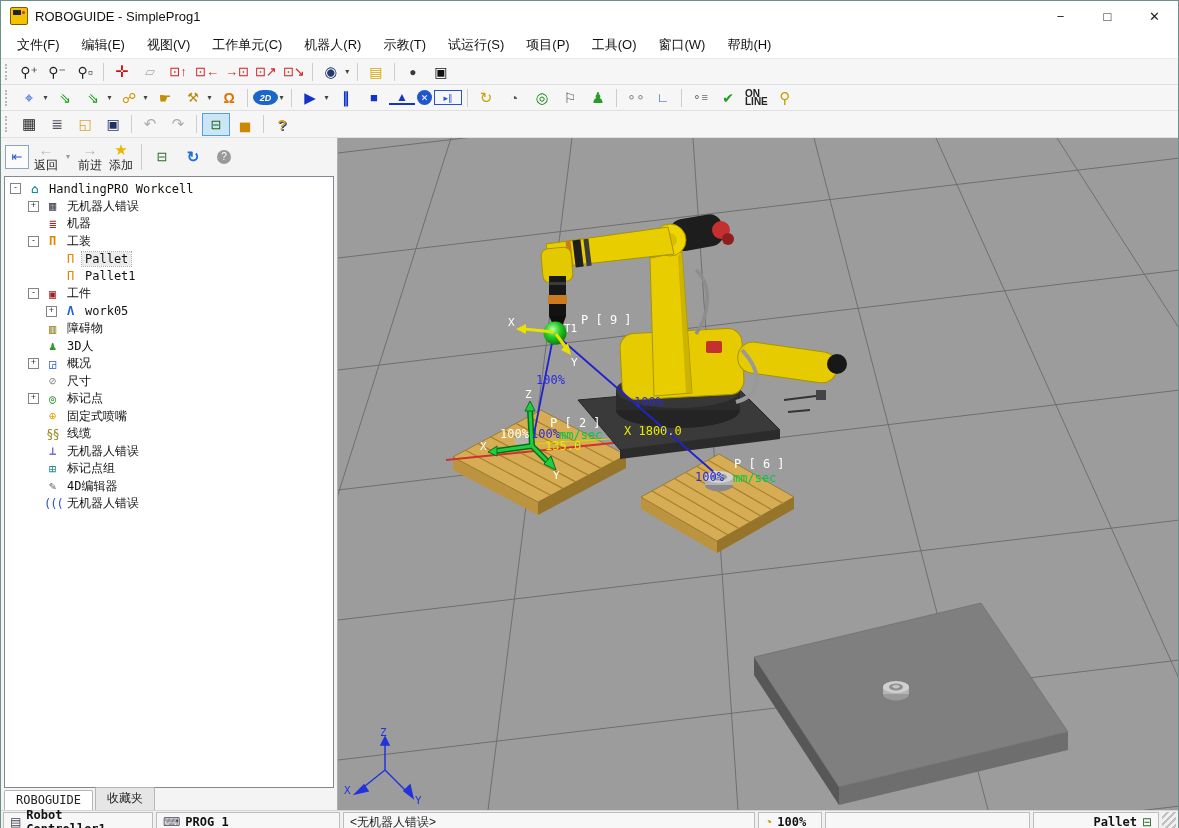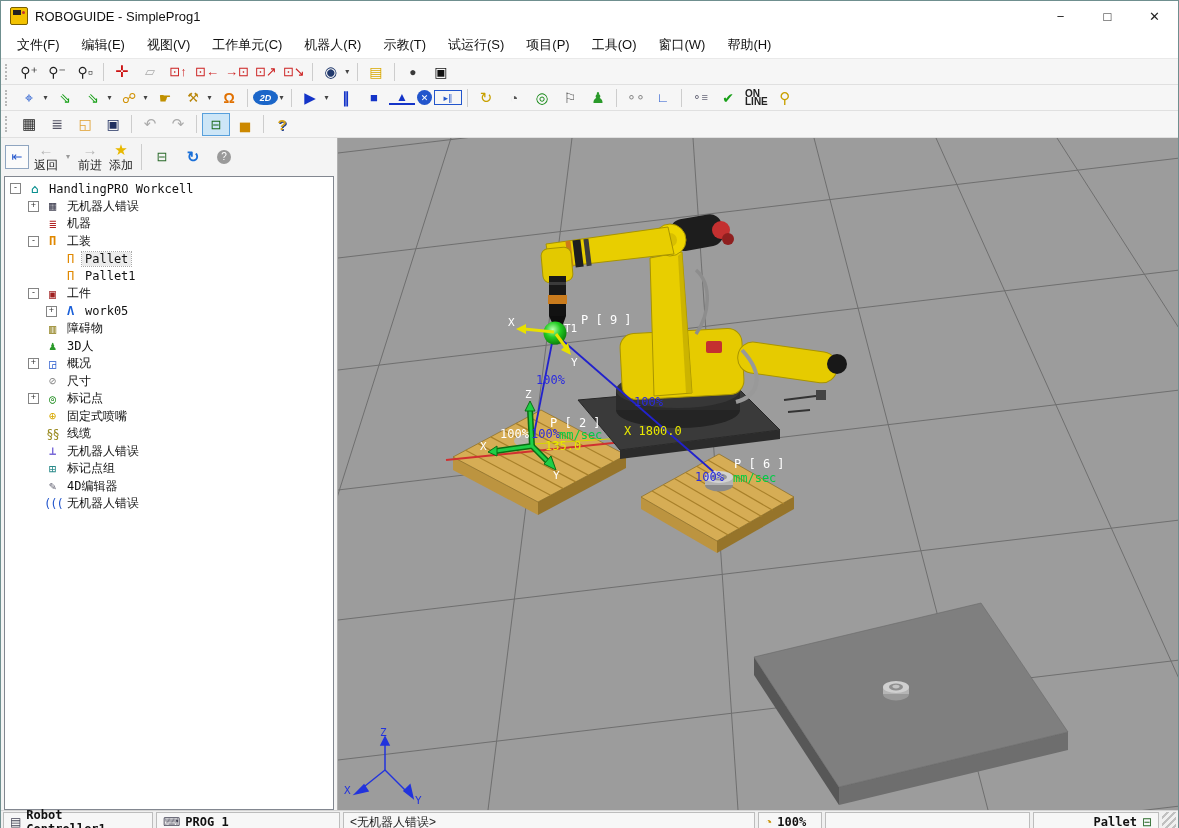--- a/index.html
+++ b/index.html
@@ -355,20 +355,25 @@
             <span class="exp"></span>
             <span class="ticon" style="color:#556">✎</span>
             <span class="tlabel">4D编辑器</span>
           </div>
 
           <div class="trow" data-lvl="1">
             <span class="exp"></span>
             <span class="ticon" style="color:#2255cc;letter-spacing:-1px">(((</span>
             <span class="tlabel">无机器人错误</span>
           </div>
+        </div>
+      <div class="tabs">
+
+      <div class="tab" data-state="active">ROBOGUIDE</div>
+          <div class="tab" data-state="">收藏夹</div>
         </div>
     </div>
 
     <div class="viewport">
       <svg width="842" height="672" viewBox="0 0 842 672">
         <defs>
           <radialGradient id="gSph" cx="40%" cy="35%" r="75%">
             <stop offset="0%" stop-color="#b8ffb0"></stop>
               <stop offset="45%" stop-color="#22cc22"></stop>
               <stop offset="100%" stop-color="#066d06"></stop>

